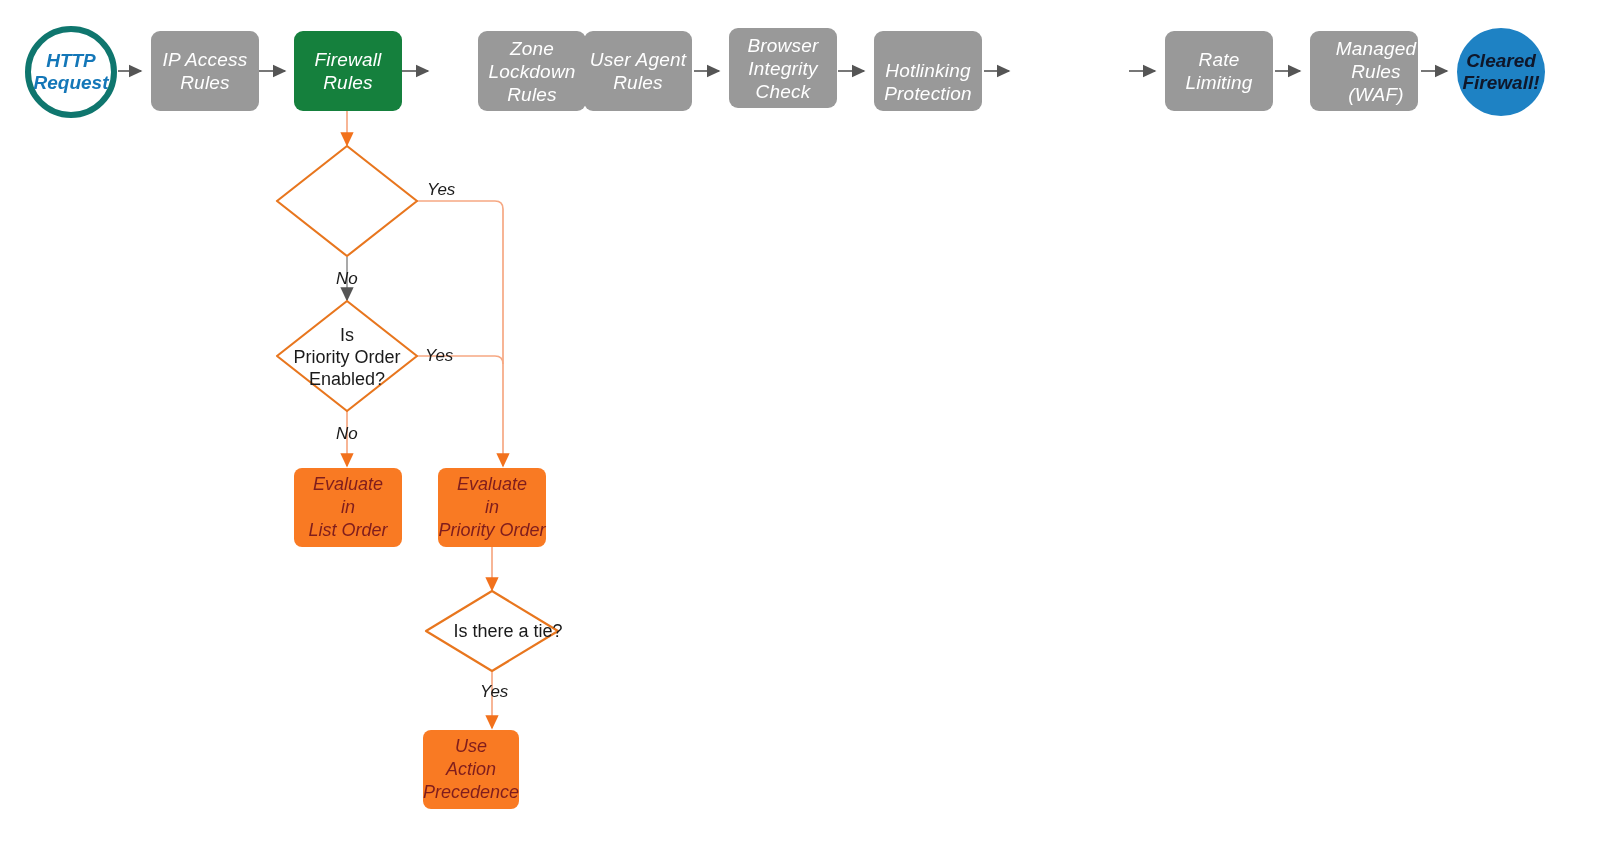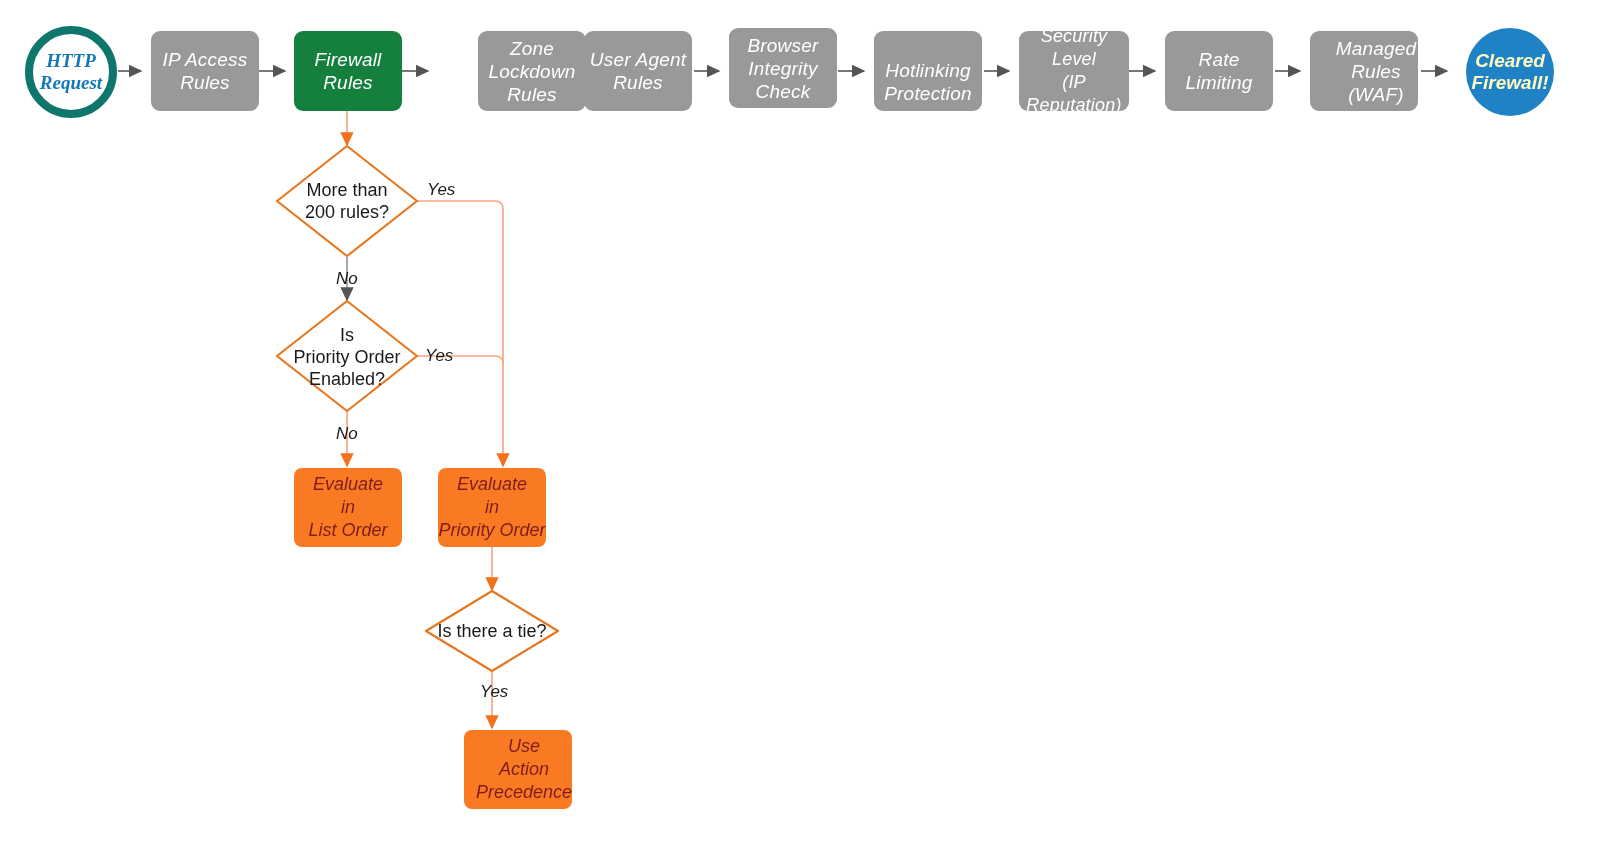--- a/index.html
+++ b/index.html
@@ -9,22 +9,22 @@
 
   .node{position:absolute;box-sizing:border-box;display:flex;align-items:center;justify-content:center;text-align:center;}
 
   
   .pbox{border-radius:9px;color:#ffffff;font-style:italic;font-size:19px;line-height:23px;letter-spacing:.2px;}
   .pbox.gray{background:#999999;}
   .pbox.orange{background:#15803d;}
 
   
   .circle{border-radius:50%;font-style:italic;font-weight:bold;font-size:19px;line-height:22px;}
-  .circle.hollow{background:#ffffff;border:8px solid #0f766e;color:#1477B8;font-family:Liberation Serif, serif;}
-  .circle.filled{background:#1E82C4;border:none;color:#fef9c3;margin-left:9px;}
+  .circle.hollow{background:#ffffff;border:6px solid #0f766e;color:#1477B8;}
+  .circle.filled{background:#1E82C4;border:none;color:#0f172a;}
 
   
   .abox{border-radius:8px;background:#F97A23;color:#7f1d1d;font-style:italic;font-size:18px;line-height:23px;}
 
   
   .diamond{color:#1a1a1a;font-size:18px;line-height:22px;font-style:normal;}
 
   
   .elabel{position:absolute;font-size:17px;font-style:italic;color:#1a1a1a;white-space:nowrap;}
 </style>
@@ -111,70 +111,61 @@
     <span style="white-space:pre-line;">Browser
 Integrity
 Check</span>
   </div>
 
   <div class="node pbox gray" style="left:874px;top:31px;width:108px;height:80px;">
     <span style="white-space:pre-line;margin-top:22px;">Hotlinking
 Protection</span>
   </div>
 
-  <div class="node pbox gray" style="left:1019px;top:31px;width:110px;height:80px;font-size:18px;">
-    <span style="white-space:pre-line;">Security
-Level
-(IP Reputation)</span>
-  </div>
 
   <div class="node pbox gray" style="left:1165px;top:31px;width:108px;height:80px;">
     <span style="white-space:pre-line;">Rate
 Limiting</span>
   </div>
 
   <div class="node pbox gray" style="left:1310px;top:31px;width:108px;height:80px;padding-left:24px;">
     <span style="white-space:pre-line;">Managed
 Rules
 (WAF)</span>
   </div>
 
   <div class="node circle filled" style="left:1457px;top:28px;width:88px;height:88px;">
     <span style="white-space:pre-line;">Cleared
 Firewall!</span>
   </div>
 
-  <div class="node diamond" style="left:277px;top:171px;width:140px;height:60px;">
-    <span style="white-space:pre-line;">More than
-200 rules?</span>
-  </div>
 
   <div class="node diamond" style="left:269px;top:322px;width:156px;height:70px;">
     <span style="white-space:pre-line;text-align:center;">Is
 Priority Order
 Enabled?</span>
   </div>
 
-  <div class="node diamond" style="left:418px;top:615px;width:148px;height:32px;">
+  <div class="node diamond" style="left:434px;top:615px;width:148px;height:32px;">
     <span style="white-space:pre-line;">Is there a tie?</span>
   </div>
 
   <div class="node abox" style="left:294px;top:468px;width:108px;height:79px;">
     <span style="white-space:pre-line;">Evaluate
 in
 List Order</span>
   </div>
 
   <div class="node abox" style="left:438px;top:468px;width:108px;height:79px;">
     <span style="white-space:pre-line;">Evaluate
 in
 Priority Order</span>
   </div>
 
-  <div class="node abox" style="left:464px;top:730px;width:108px;height:79px;justify-content:flex-end;">
+  <div class="node abox" style="left:423px;top:730px;width:96px;height:79px;justify-content:flex-end;">
     <span style="white-space:pre-line;">Use
 Action
 Precedence</span>
   </div>
 
   <div class="elabel" style="left:427px;top:180px;">Yes</div>
   <div class="elabel" style="left:336px;top:269px;">No</div>
   <div class="elabel" style="left:425px;top:346px;">Yes</div>
   <div class="elabel" style="left:336px;top:424px;">No</div>
   <div class="elabel" style="left:480px;top:682px;">Yes</div>

